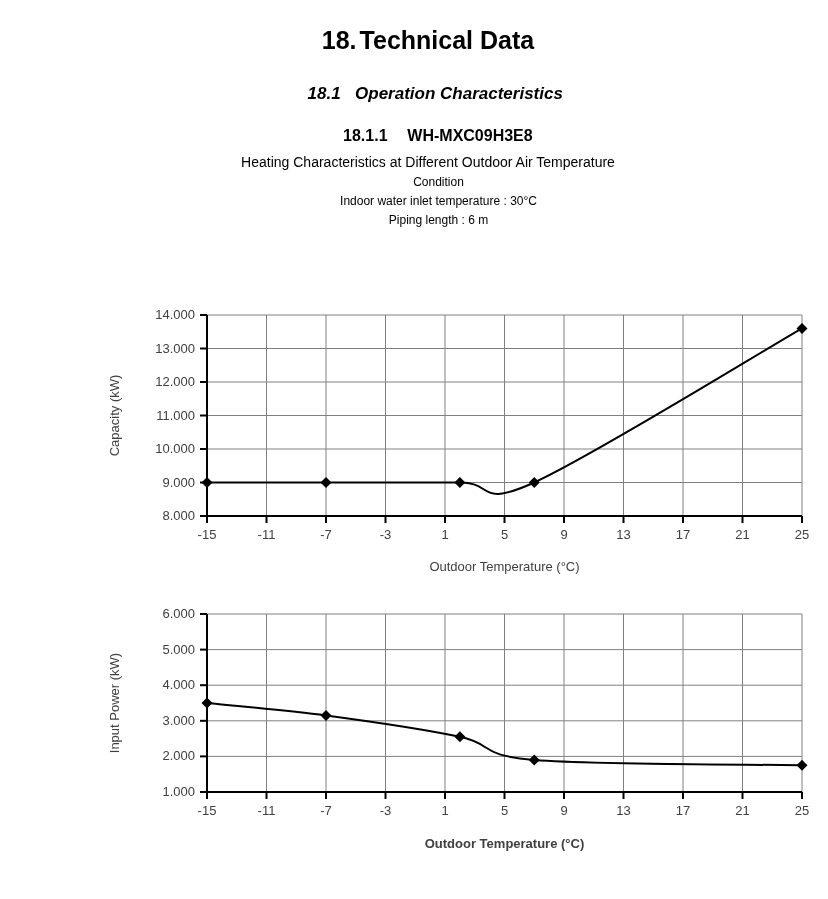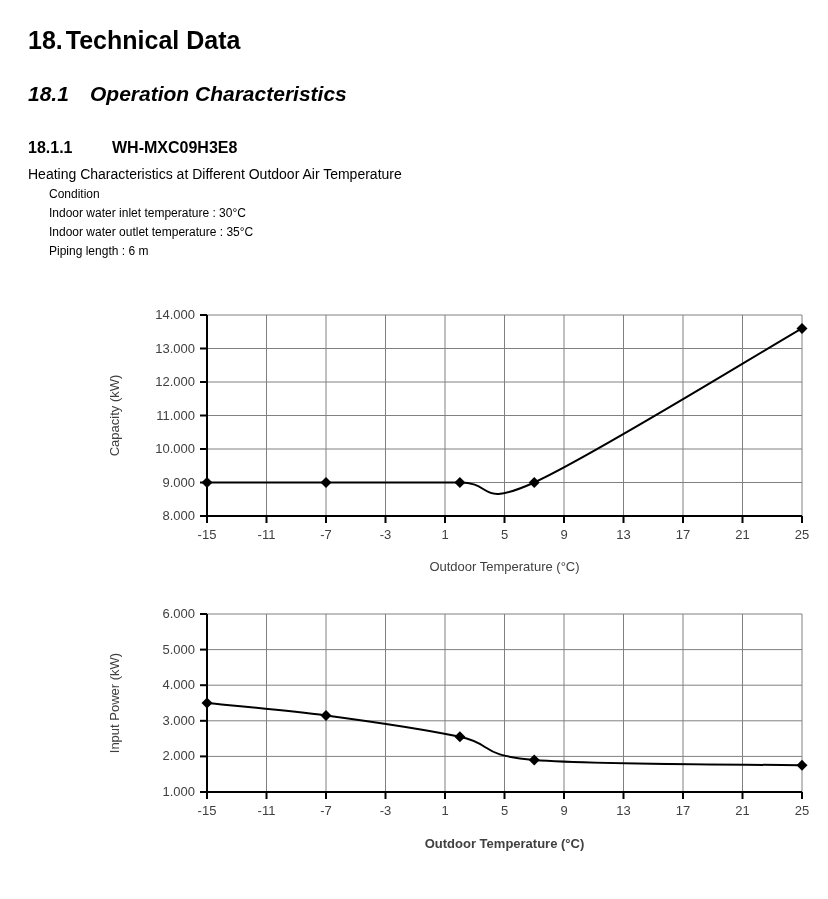--- a/index.html
+++ b/index.html
@@ -4,26 +4,26 @@
 <style>
   html,body{margin:0;padding:0;}
   body{
     width:828px;height:899px;
     background:#ffffff;
     font-family:"Liberation Sans","DejaVu Sans",sans-serif;
     color:#000;
     position:relative;
     overflow:hidden;
   }
-  .doc{padding:26px 0 0 28px;}
+  .doc{padding:26px 0 0 28px;text-align:center;}
   h1{font-size:25px;font-weight:bold;margin:0;line-height:29px;}
   h1 .num{margin-right:3px;}
-  h2{font-size:21px;font-weight:bold;font-style:italic;margin:27px 0 0 0;line-height:24px;}
+  h2{font-size:17px;font-weight:bold;font-style:italic;margin:27px 0 0 0;line-height:24px;}
   h2 .num{display:inline-block;width:62px;font-style:italic;}
-  h3{font-size:16px;font-weight:bold;margin:33px 0 0 0;line-height:18px;}
+  h3{font-size:16px;font-weight:bold;margin:21px 0 0 0;line-height:18px;}
   h3 .num{display:inline-block;width:84px;}
   .block-title{font-size:14px;font-weight:normal;margin-top:9px;line-height:17px;}
   .conds{margin:2px 0 0 21px;font-size:12px;line-height:19px;}
   .chart{position:absolute;left:0;display:block;}
   #c0{top:290px;}
   #c1{top:595px;}
   svg text{
     font-family:"Liberation Sans","DejaVu Sans",sans-serif;
     font-size:13px;
     fill:#404040;
@@ -37,21 +37,20 @@
 
   <h2><span class="num">18.1</span><span>Operation Characteristics</span></h2>
 
   <h3><span class="num">18.1.1</span><span>WH-MXC09H3E8</span></h3>
 
   <div class="block-title">Heating Characteristics at Different Outdoor Air Temperature</div>
 
   <div class="conds">
     <div>Condition</div>
     <div>Indoor water inlet temperature : 30°C</div>
-    <div>Indoor water outlet temperature : 35°C</div>
     <div>Piping length : 6 m</div>
   </div>
 </div>
 
 <svg id="c0" class="chart" width="828" height="295">
     <line x1="266.5" y1="25" x2="266.5" y2="226" stroke="#808080" stroke-width="1"></line>
     <line x1="326" y1="25" x2="326" y2="226" stroke="#808080" stroke-width="1"></line>
     <line x1="385.5" y1="25" x2="385.5" y2="226" stroke="#808080" stroke-width="1"></line>
     <line x1="445" y1="25" x2="445" y2="226" stroke="#808080" stroke-width="1"></line>
     <line x1="504.5" y1="25" x2="504.5" y2="226" stroke="#808080" stroke-width="1"></line>

